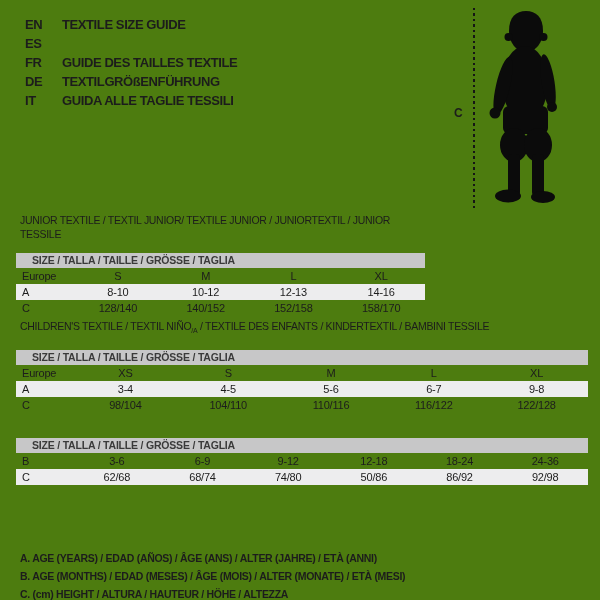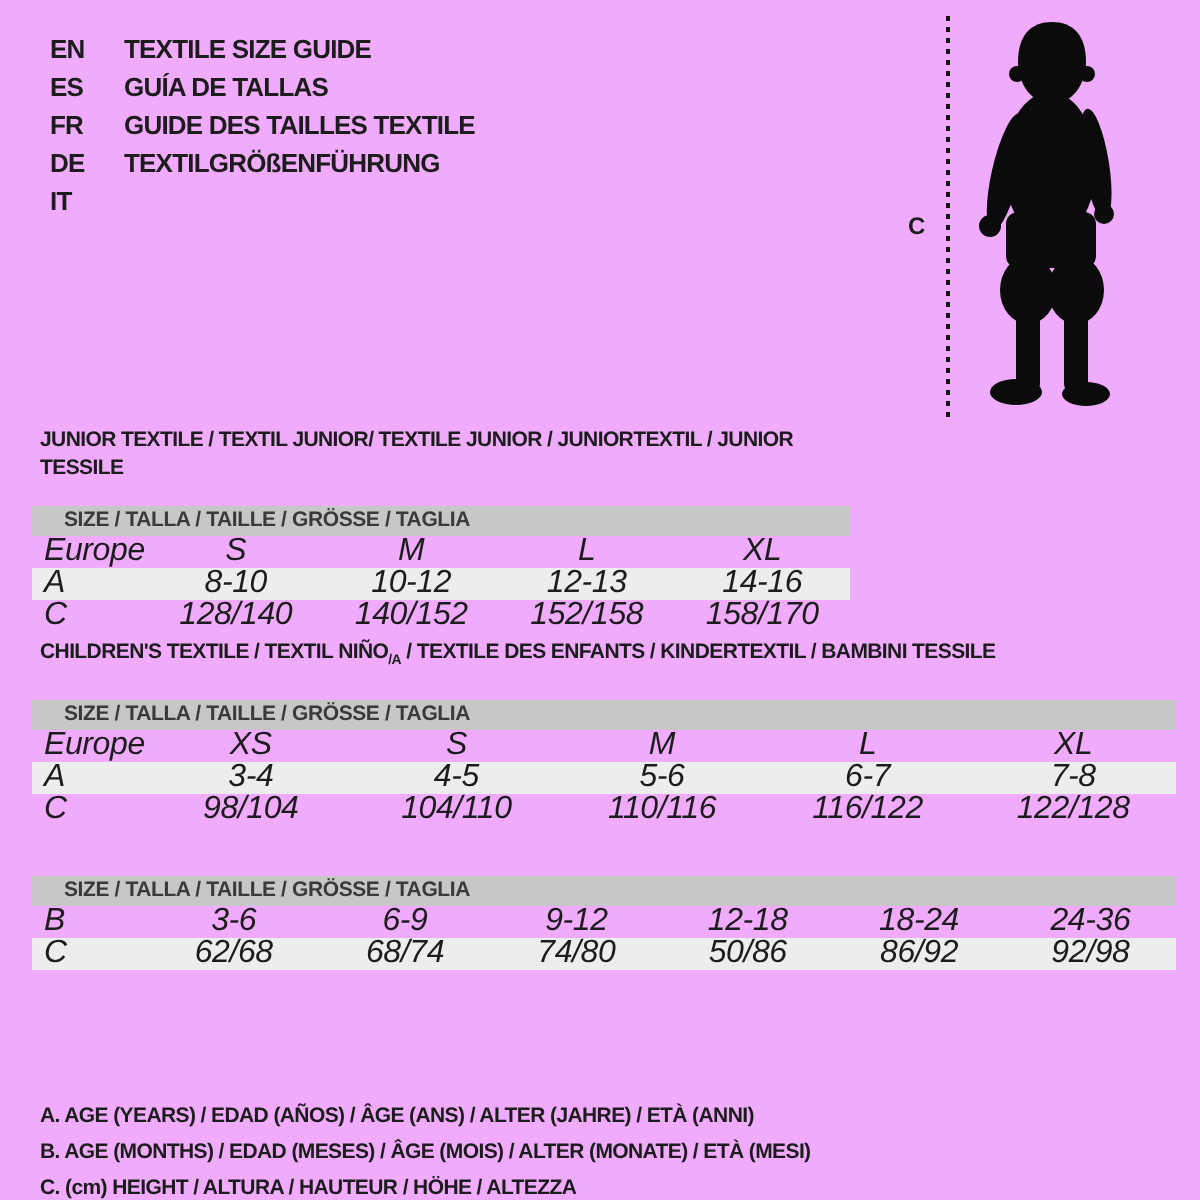--- a/index.html
+++ b/index.html
@@ -1,75 +1,75 @@
 <!DOCTYPE html>
 <html><head>
 <meta charset="utf-8">
 <style>
   html,body{margin:0;padding:0;background:#ffffff;}
   .canvas{
-    position:relative;width:600px;height:600px;background:#f0abfc;
+    position:relative;width:600px;height:600px;background:#4d7c0f;
     font-family:"Liberation Sans", sans-serif;color:#1c1c1c;overflow:hidden;
   }
   
   .lang-list{position:absolute;left:25px;top:15px;}
   .lang-row{display:flex;font-weight:700;font-size:13px;line-height:19px;letter-spacing:-0.4px;}
   .lang-code{width:37px;}
   
   .figure{position:absolute;left:452px;top:6px;width:130px;height:205px;}
   .dashed-line{
     position:absolute;left:21px;top:2px;width:2px;height:202px;
     background:repeating-linear-gradient(to bottom,#151515 0 2.5px,transparent 2.5px 5.5px);
   }
   .c-label{position:absolute;left:2px;top:100px;font-weight:700;font-size:12px;}
   .baby-svg{position:absolute;left:30px;top:2px;}
   
   .section{position:absolute;left:16px;}
   .sec-1{top:214px;width:409px;}
   .sec-2{top:320px;width:572px;}
   .sec-3{top:426px;width:572px;}
-  .tbl-title{font-weight:700;font-size:10.5px;letter-spacing:-0.3px;line-height:13.5px;padding-left:4px;}
+  .tbl-title{font-weight:400;font-size:10.5px;letter-spacing:-0.3px;line-height:13.5px;padding-left:4px;}
   .sub{font-size:7px;vertical-align:sub;}
   .tbl{margin-top:12px;width:100%;}
   .size-bar{
     height:15px;line-height:15px;background:#c7c7c8;color:#3a3a3a;
     font-weight:700;font-size:10.5px;letter-spacing:-0.2px;padding-left:16px;box-sizing:border-box;
   }
-  .trow{display:flex;height:16px;align-items:center;font-size:16px;letter-spacing:-0.2px;font-style:italic;}
+  .trow{display:flex;height:16px;align-items:center;font-size:11px;letter-spacing:-0.2px;}
   .trow.shaded{background:#ededee;}
   .tcell{flex:1;text-align:center;}
   .tcell.label{flex:0 0 58px;text-align:left;padding-left:6px;box-sizing:border-box;}
   
   .legend{position:absolute;left:20px;top:549px;}
   .legend-line{font-weight:700;font-size:10.5px;letter-spacing:-0.3px;line-height:18px;}
 </style>
 </head>
 <body>
 
 <div class="canvas">
 
   <div class="lang-list">
       <div class="lang-row">
         <span class="lang-code">EN</span>
         <span>TEXTILE SIZE GUIDE</span>
       </div>
       <div class="lang-row">
         <span class="lang-code">ES</span>
-        <span>GUÍA DE TALLAS</span>
       </div>
       <div class="lang-row">
         <span class="lang-code">FR</span>
         <span>GUIDE DES TAILLES TEXTILE</span>
       </div>
       <div class="lang-row">
         <span class="lang-code">DE</span>
         <span>TEXTILGRÖßENFÜHRUNG</span>
       </div>
       <div class="lang-row">
         <span class="lang-code">IT</span>
+        <span>GUIDA ALLE TAGLIE TESSILI</span>
       </div>
     </div>
 
   <div class="figure">
     <span class="c-label">C</span>
     <div class="dashed-line"></div>
     <svg class="baby-svg" width="88" height="198" viewBox="0 0 88 198" xmlns="http://www.w3.org/2000/svg">
       <g fill="#0b0b0b">
 
         <path d="M27,23 C27,9 34,3 44,3 C54,3 61,9 61,23 C61,34 54,44 44,44 C34,44 27,34 27,23 Z"></path>
@@ -143,21 +143,21 @@
             <div class="tcell">M</div>
             <div class="tcell">L</div>
             <div class="tcell">XL</div>
           </div>
           <div class="trow shaded">
             <div class="tcell label">A</div>
             <div class="tcell">3-4</div>
             <div class="tcell">4-5</div>
             <div class="tcell">5-6</div>
             <div class="tcell">6-7</div>
-            <div class="tcell">7-8</div>
+            <div class="tcell">9-8</div>
           </div>
           <div class="trow">
             <div class="tcell label">C</div>
             <div class="tcell">98/104</div>
             <div class="tcell">104/110</div>
             <div class="tcell">110/116</div>
             <div class="tcell">116/122</div>
             <div class="tcell">122/128</div>
           </div>
         </div>

